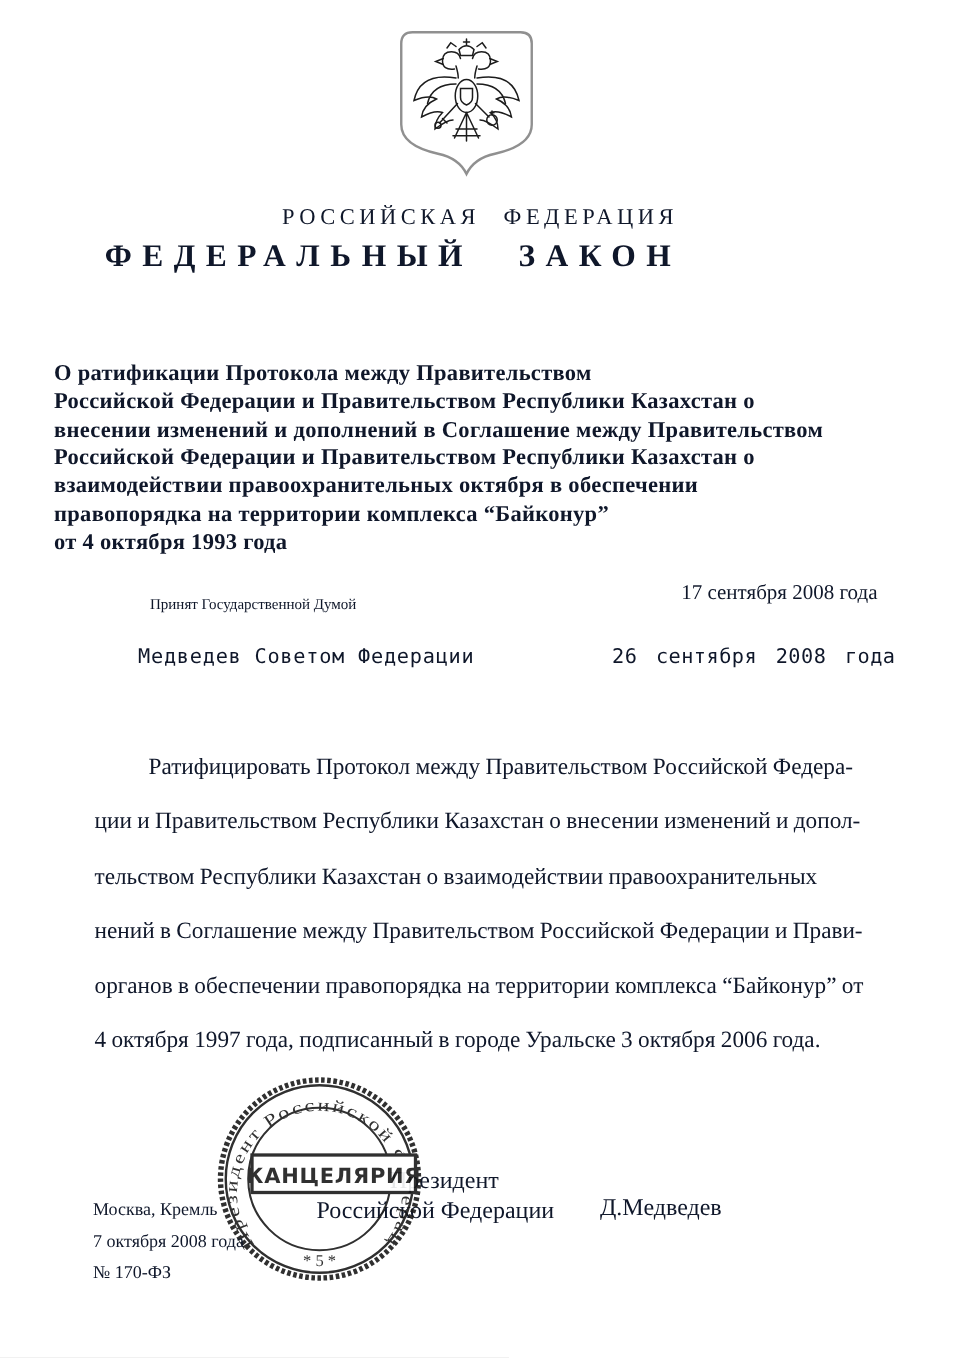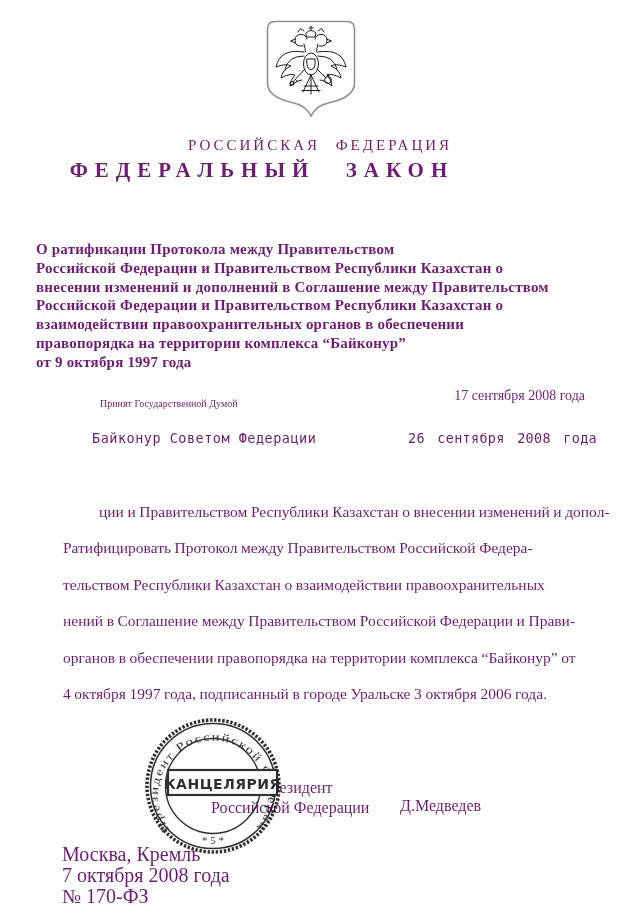--- a/index.html
+++ b/index.html
@@ -1,18 +1,18 @@
 <!DOCTYPE html>
 <html><head>
 <meta charset="utf-8">
 <style>
   html,body{margin:0;padding:0;background:#e8e8e8;}
   .page{
     position:relative;width:640px;height:905px;margin:0 auto;
-    background:#ffffff;color:#701a75;overflow:hidden;
+    background:#ffffff;color:#0f172a;overflow:hidden;
     font-family:"Liberation Serif", serif;
   }
   
   .coat{position:absolute;left:266px;top:20px;width:90px;height:100px;}
   
   .country{
     position:absolute;top:137px;left:0;width:640px;text-align:center;
     font-size:15px;letter-spacing:3px;word-spacing:9px;
   }
   .doctype{
@@ -45,21 +45,21 @@
   .body-line:first-child{padding-left:36px;width:480px;}
   .body-line:last-child{text-align-last:left;}
   .body-line:last-child::after{display:none;}
   
   .sig-line1{position:absolute;left:260px;top:779px;font-size:16px;}
   .sig-line2{position:absolute;left:211px;top:799px;font-size:16px;}
   .sig-name{position:absolute;left:400px;top:797px;font-size:16px;}
   
   .stamp{position:absolute;left:138px;top:711px;width:150px;height:150px;opacity:.9;}
   
-  .footer{position:absolute;left:62px;top:844px;font-size:20px;line-height:20.8px;}
+  .footer{position:absolute;left:62px;top:796px;font-size:12px;line-height:20.8px;}
 </style>
 </head>
 <body>
 
 <div class="page">
 
   <svg class="coat" viewBox="0 0 90 100">
     <path d="M9,1.5 H81 Q88.5,1.5 88.5,9 V63 Q88.5,77 64,82.5 Q50,85.5 45,96 Q40,85.5 26,82.5 Q1.5,77 1.5,63 V9 Q1.5,1.5 9,1.5 Z" fill="none" stroke="#909090" stroke-width="1.6"></path>
     <g stroke="#1c1c1c" stroke-width="1" fill="none" stroke-linecap="round">
       <path d="M45,6 v4 M43,8 h4"></path>
@@ -87,33 +87,33 @@
   </svg>
 
   <div class="country">РОССИЙСКАЯ ФЕДЕРАЦИЯ</div>
   <div class="doctype">ФЕДЕРАЛЬНЫЙ ЗАКОН</div>
 
   <div class="law-title">
     <div>О ратификации Протокола между Правительством</div>
     <div>Российской Федерации и Правительством Республики Казахстан о</div>
     <div>внесении изменений и дополнений в Соглашение между Правительством</div>
     <div>Российской Федерации и Правительством Республики Казахстан о</div>
-    <div>взаимодействии правоохранительных органов в обеспечении</div>
+    <div>взаимодействии правоохранительных октября в обеспечении</div>
     <div>правопорядка на территории комплекса “Байконур”</div>
-    <div>от 9 октября 1997 года</div>
+    <div>от 4 октября 1993 года</div>
   </div>
 
   <div class="adopt-label-1">Принят Государственной Думой</div>
   <div class="adopt-date-1">17 сентября 2008 года</div>
-  <div class="adopt-label-2">Байконур Советом Федерации</div>
+  <div class="adopt-label-2">Медведев Советом Федерации</div>
   <div class="adopt-date-2">26 сентября 2008 года</div>
 
   <div class="body-text">
+    <div class="body-line">Ратифицировать Протокол между Правительством Российской Федера-</div>
     <div class="body-line">ции и Правительством Республики Казахстан о внесении изменений и допол-</div>
-    <div class="body-line">Ратифицировать Протокол между Правительством Российской Федера-</div>
     <div class="body-line">тельством Республики Казахстан о взаимодействии правоохранительных</div>
     <div class="body-line">нений в Соглашение между Правительством Российской Федерации и Прави-</div>
     <div class="body-line">органов в обеспечении правопорядка на территории комплекса “Байконур” от</div>
     <div class="body-line">4 октября 1997 года, подписанный в городе Уральске 3 октября 2006 года.</div>
   </div>
 
   <div class="sig-line1">Президент</div>
   <div class="sig-line2">Российской Федерации</div>
   <div class="sig-name">Д.Медведев</div>
 

